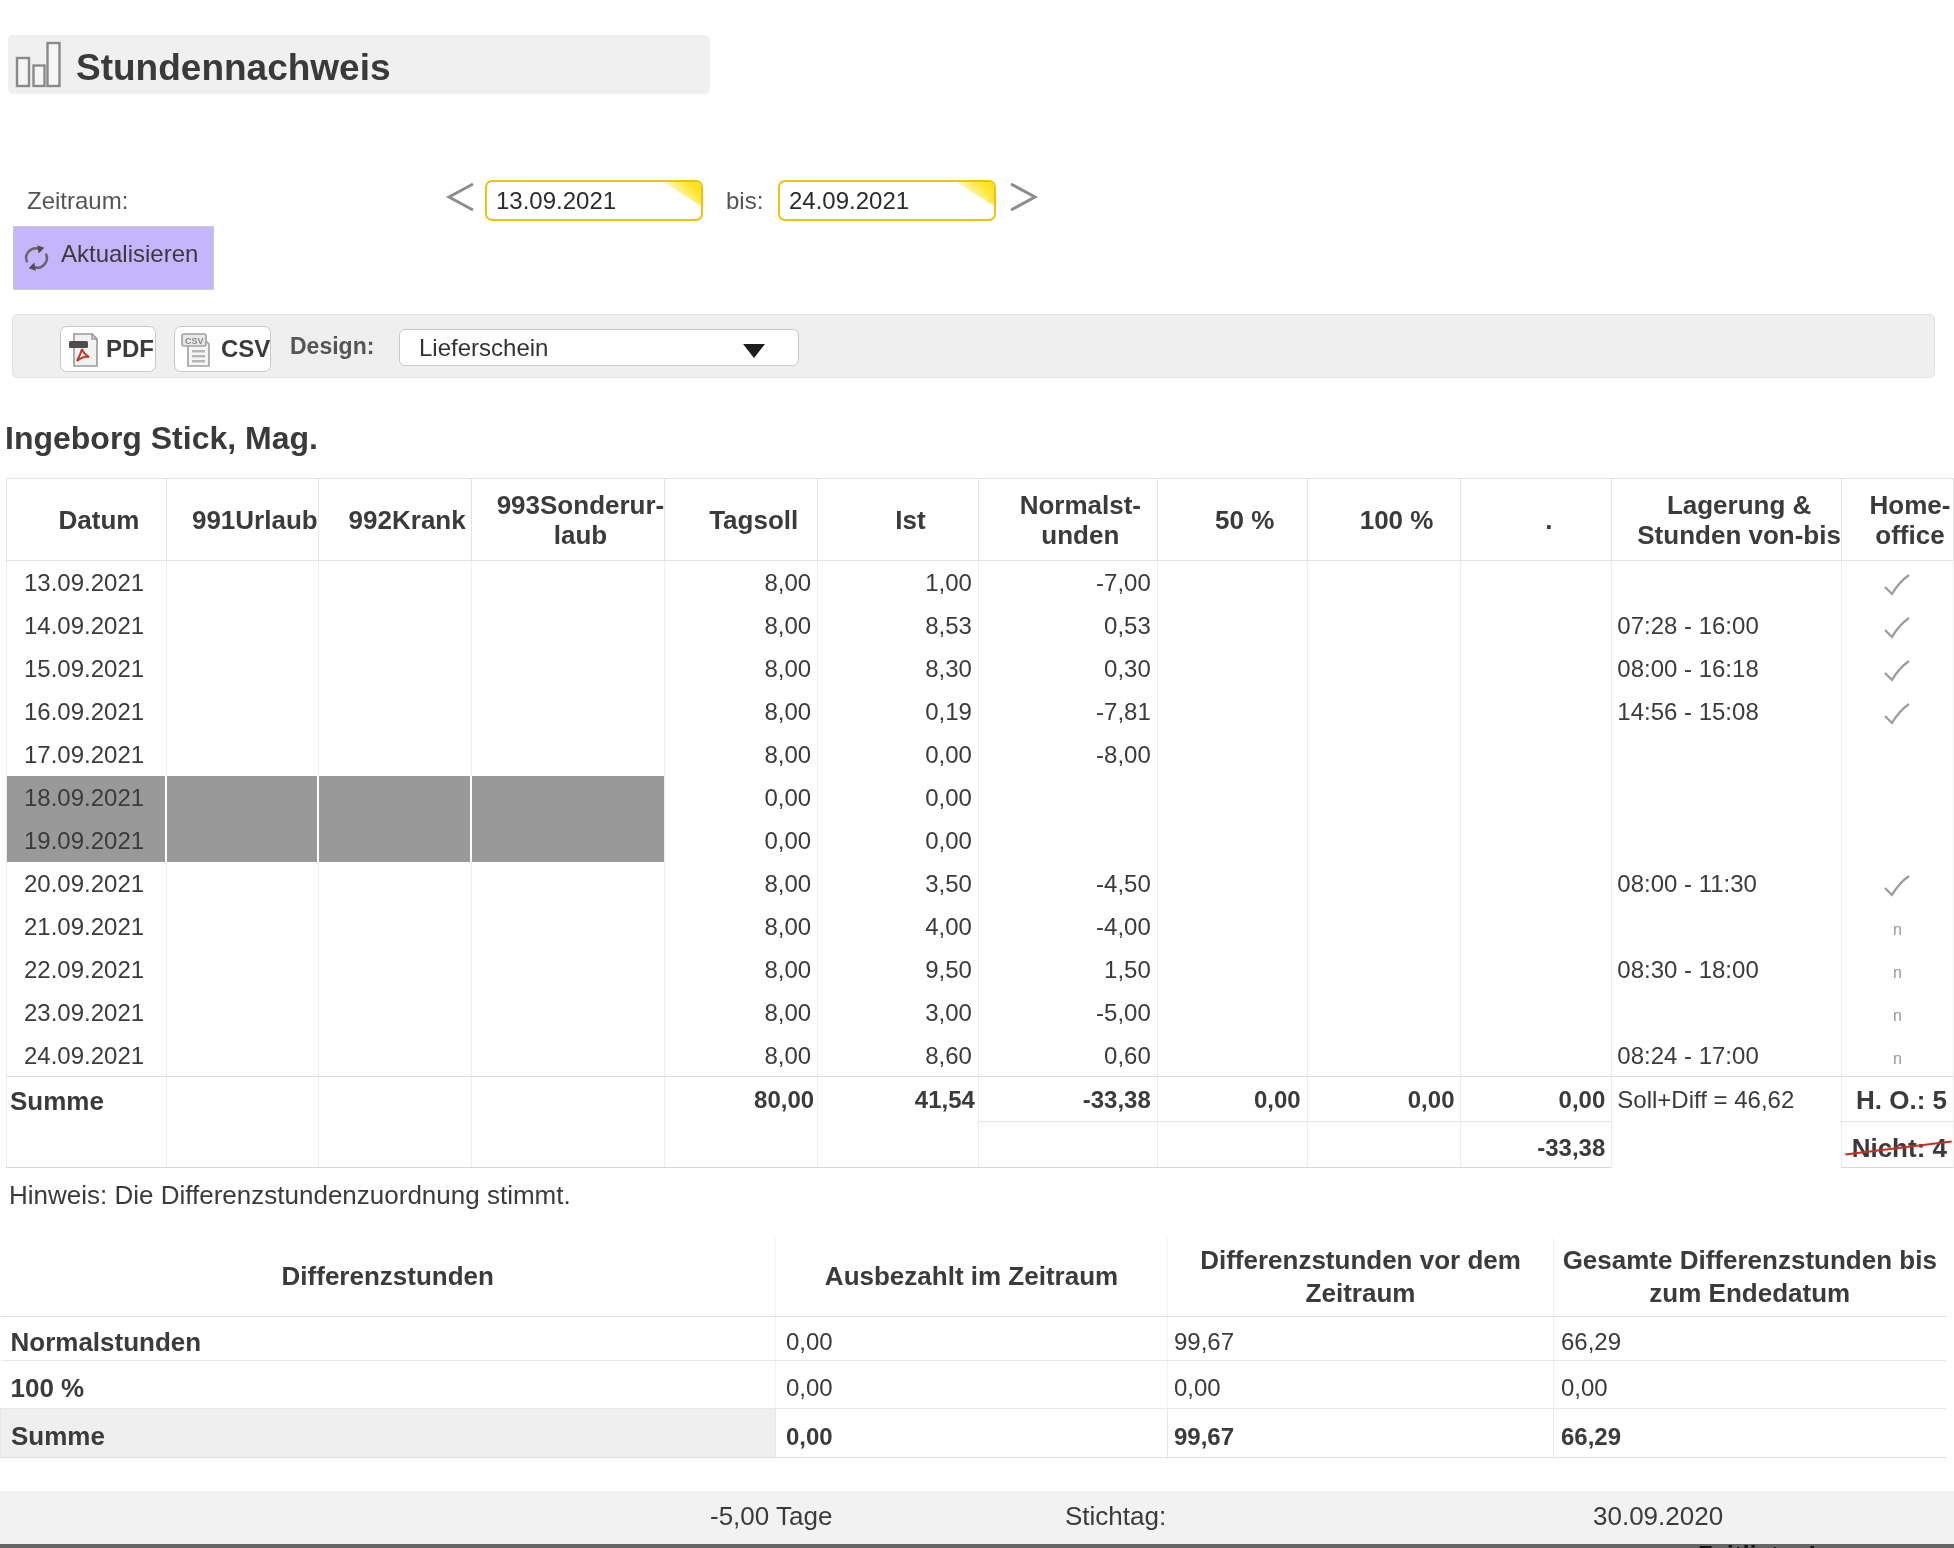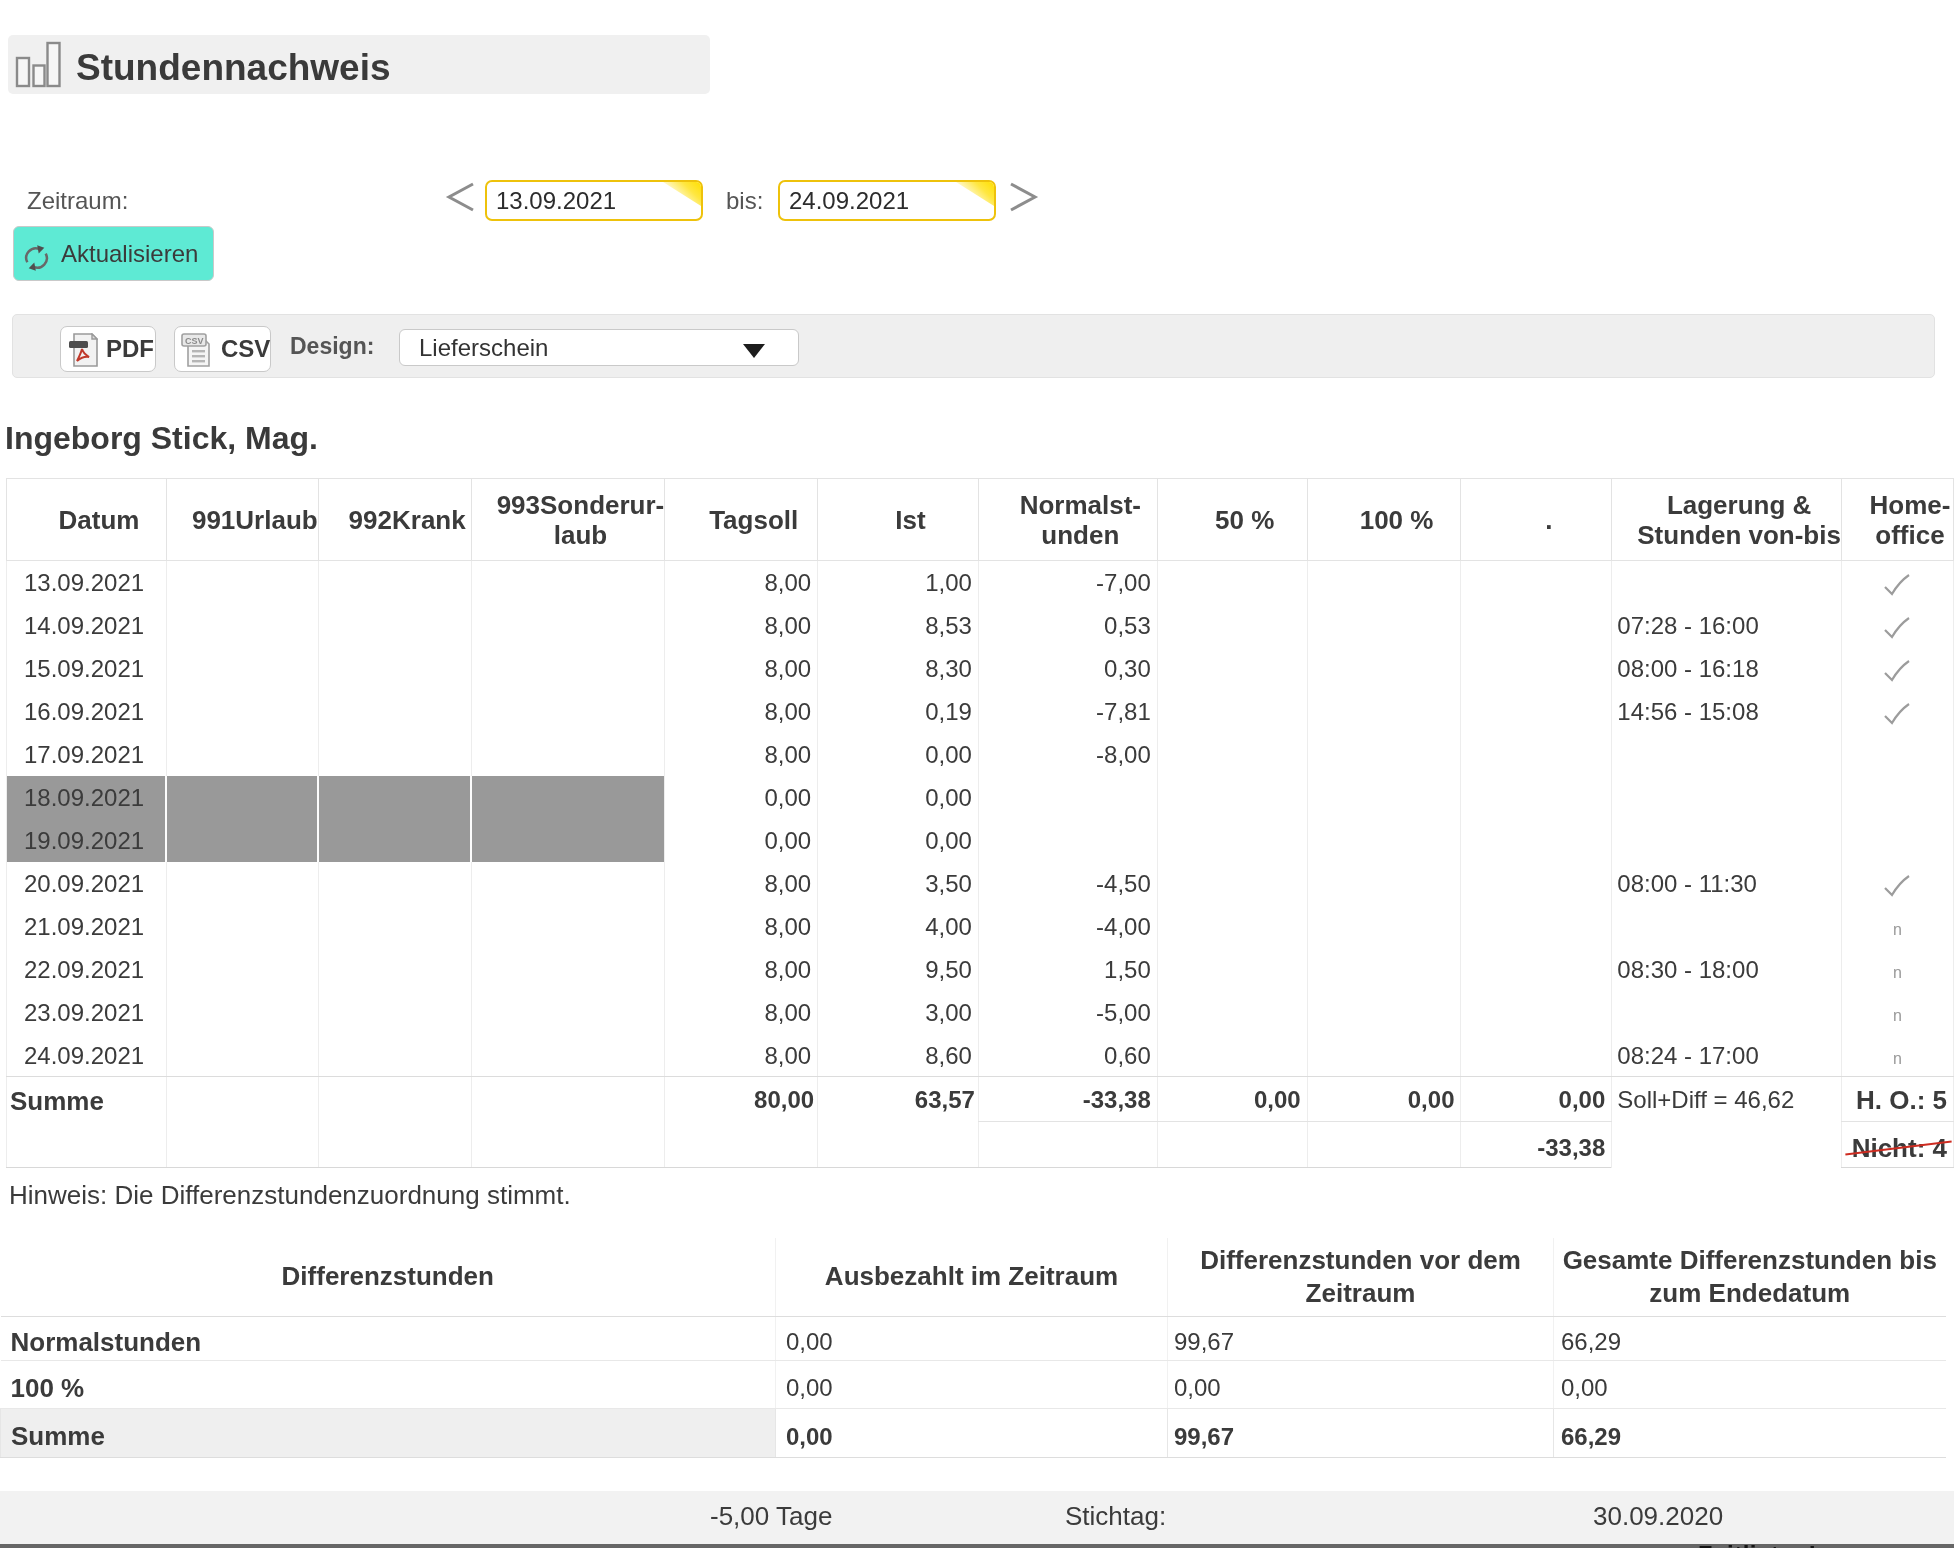--- a/index.html
+++ b/index.html
@@ -12,22 +12,22 @@
 
 .lbl { position:absolute; font-size:24px; color:#555; }
 .dinput { position:absolute; top:180px; width:218px; height:41px; background:#fff;
   border:2px solid #eec20b; border-radius:7px; overflow:hidden;
   font-size:24px; color:#2c2c2c; line-height:37px; padding-left:9px; }
 .dinput .tri { position:absolute; right:0; top:0; width:38px; height:24px;
   background:linear-gradient(225deg,#ffdf00 0%, #ffe741 30%, #fff8cd 62%, #ffffff 90%);
   clip-path:polygon(100% 0, 0 0, 100% 100%); }
 
 
-#akt { position:absolute; left:13px; top:226px; width:201px; height:55px;
-  background:#5eead4; border:1px solid #c9c9c9; border-radius:6px; }
+#akt { position:absolute; left:13px; top:226px; width:201px; height:64px;
+  background:#c4b5fd; border:1px solid #c9c9c9; border-radius:0; }
 #akt span { position:absolute; left:47px; top:0; height:53px; line-height:53px; font-size:24px; color:#3b3b3b; }
 
 
 #tbar { position:absolute; left:12px; top:314px; width:1923px; height:64px;
   background:#efefef; border:1px solid #e2e2e2; border-radius:5px; }
 .tbtn { position:absolute; top:326px; height:46px; background:#fff;
   border:1px solid #c9c9c9; border-radius:7px; }
 .tbtn b { position:absolute; top:0; height:61px; line-height:44px; font-size:24px; color:#3b3b3b; }
 #design { position:absolute; left:290px; top:314px; height:64px; line-height:64px;
   font-size:23px; font-weight:bold; color:#555; }
@@ -352,21 +352,21 @@
         <td class="num"></td>
         <td class="lag">08:24 - 17:00</td>
         <td class="ho"><span class="nn">n</span></td>
       </tr>
 <tr style="height:45px">
         <td rowspan="2" class="sm dt2 bb">Summe</td>
         <td rowspan="2" class="bb"></td>
         <td rowspan="2" class="bb"></td>
         <td rowspan="2" class="bb"></td>
         <td rowspan="2" class="sm num2 bb">80,00</td>
-        <td rowspan="2" class="sm num2 bb">63,57</td>
+        <td rowspan="2" class="sm num2 bb">41,54</td>
         <td class="sm num sb">-33,38</td>
         <td class="sm num sb">0,00</td>
         <td class="sm num sb">0,00</td>
         <td class="sm num sb">0,00</td>
         <td rowspan="2" class="sm lag2 nb">Soll+Diff = 46,62</td>
         <td class="sm hor sb">H.&nbsp;O.:&nbsp;5</td>
       </tr>
 <tr class="xr" style="height:46px">
         <td class="bb"></td>
         <td class="bb"></td>

